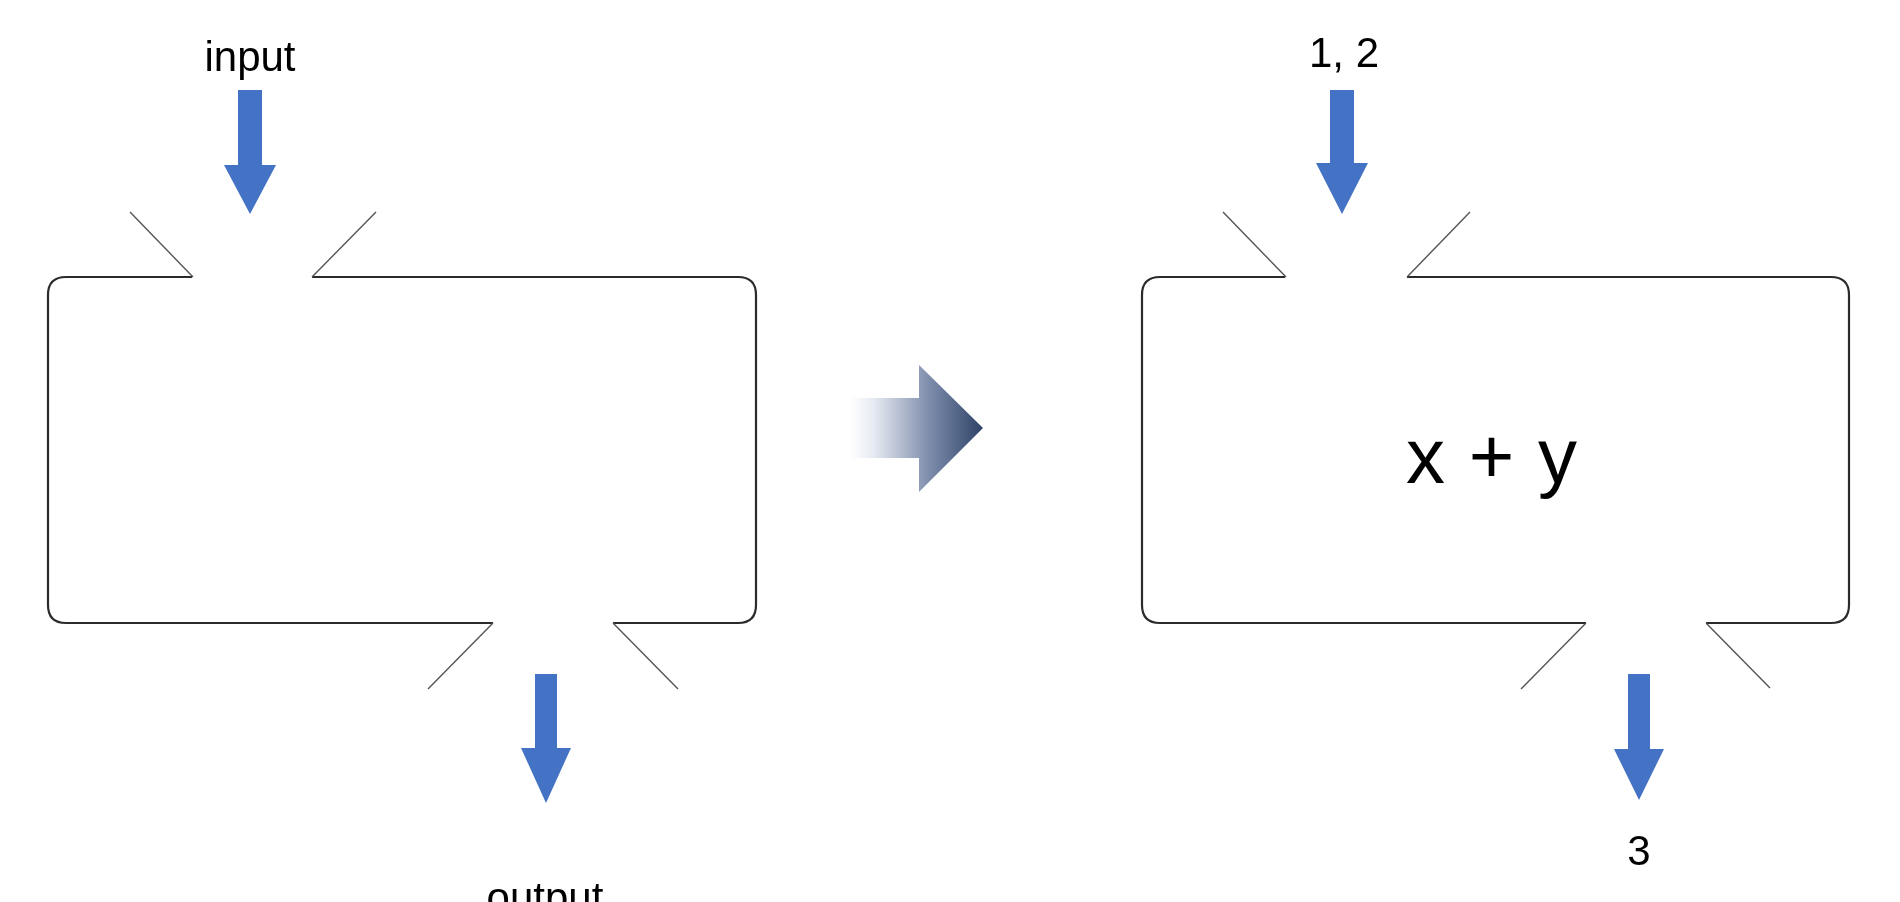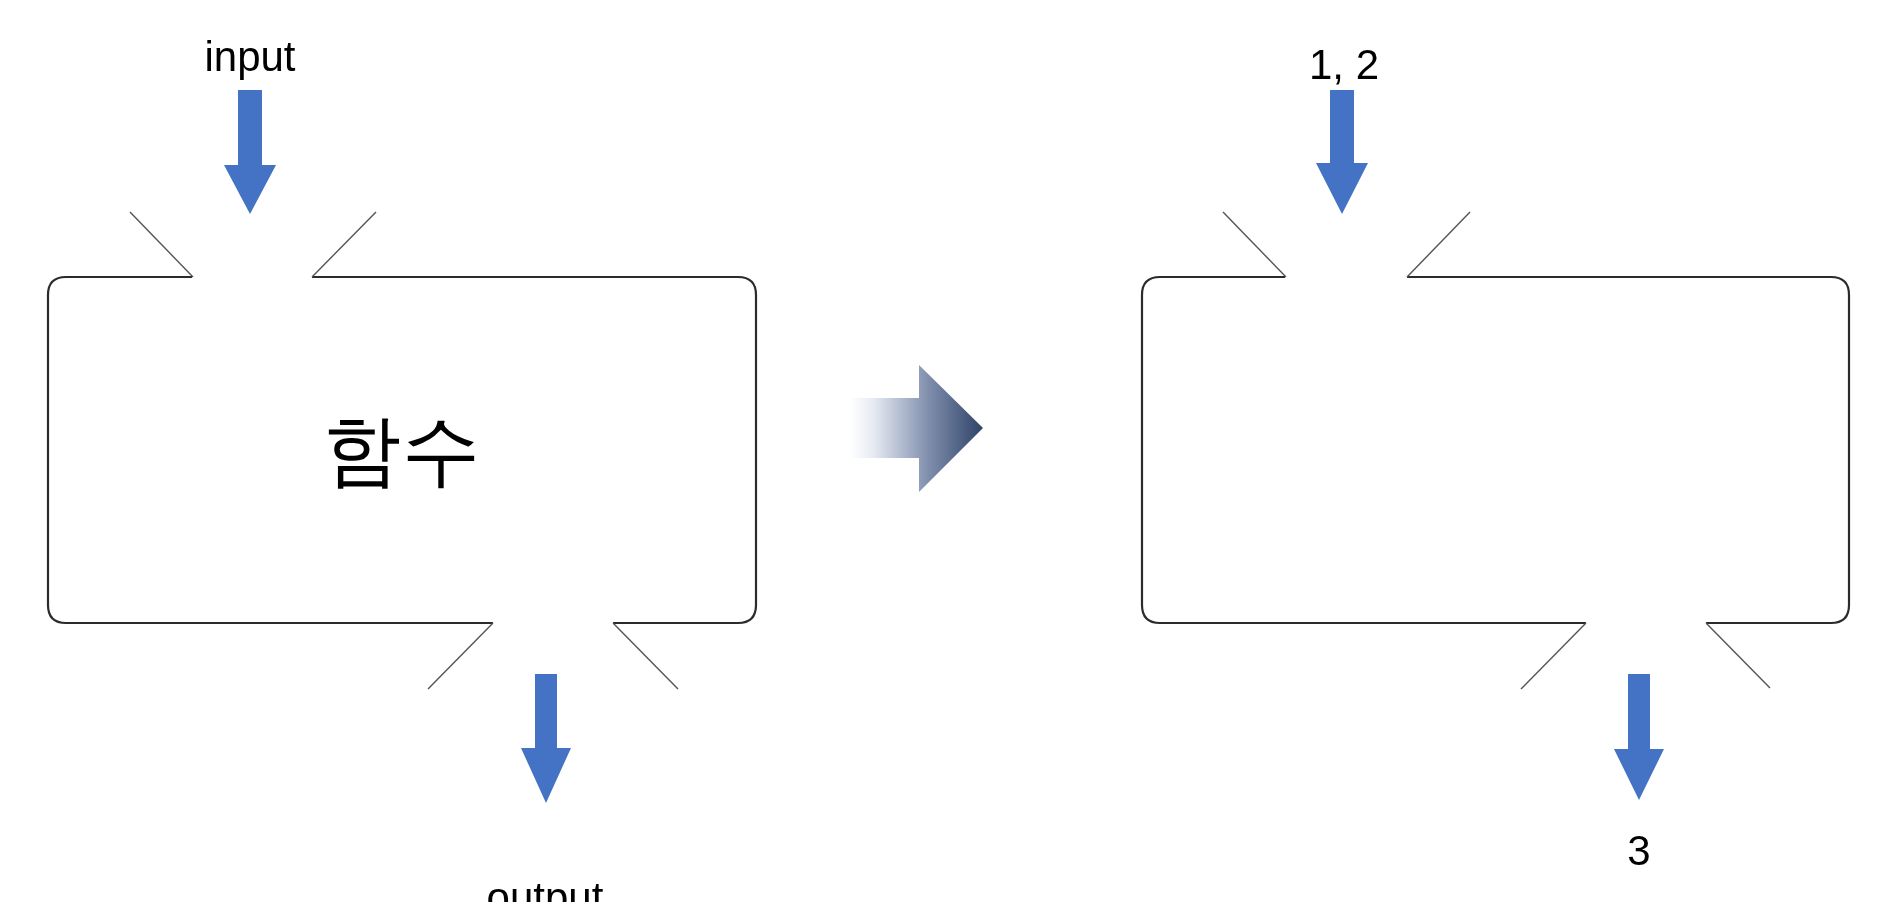--- a/index.html
+++ b/index.html
@@ -76,19 +76,19 @@
 
     <polygon fill="#4472c4" points="238,90 262,90 262,165 276,165 250,214 224,165 238,165"></polygon>
     <polygon fill="#4472c4" points="535,674 557,674 557,748 571,748 546,803 521,748 535,748"></polygon>
     <polygon fill="#4472c4" points="1330,90 1354,90 1354,163 1368,163 1342,214 1316,163 1330,163"></polygon>
     <polygon fill="#4472c4" points="1628,674 1650,674 1650,749 1664,749 1639,800 1614,749 1628,749"></polygon>
 
     <polygon fill="url(#gradArrow)" points="850,398 919,398 919,365 983,428 919,492 919,458 850,458"></polygon>
   </svg>
 
   <div class="label" style="left:250px; top:36px;">input</div>
-  <div class="box-text" style="left:402px; top:450px;">함수</div>
   <div class="label" style="left:545px; top:877px;">output</div>
 
-  <div class="label" style="left:1344px; top:44px;">1, 2</div>
+  <div class="label" style="left:1344px; top:32px;">1, 2</div>
+  <div class="box-text" style="left:1492px; top:456px;">x + y</div>
   <div class="label" style="left:1639px; top:830px;">3</div>
 
 </div>
 
 </body></html>

